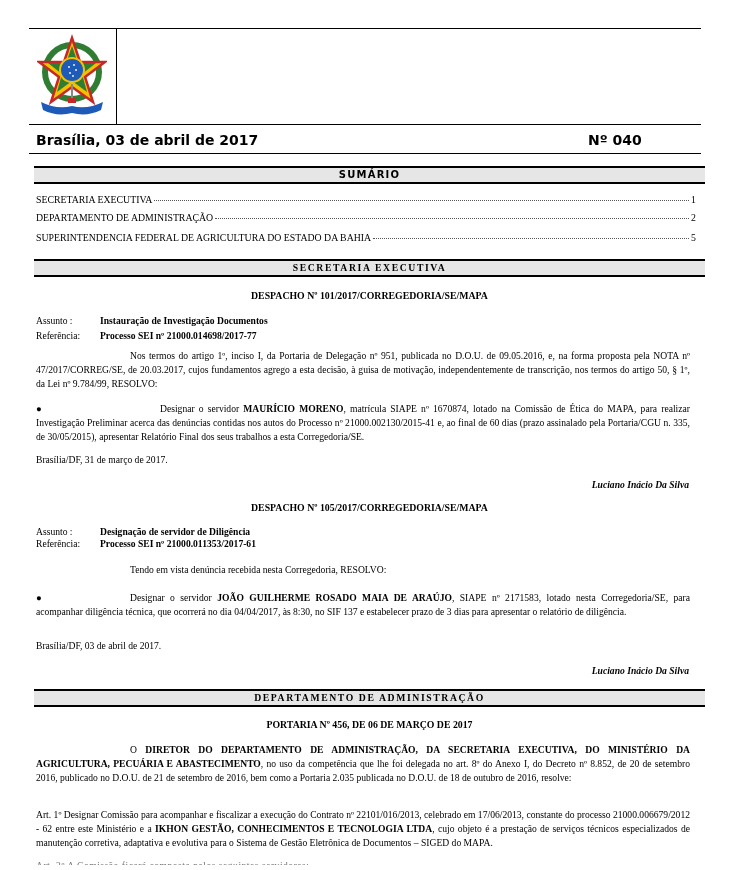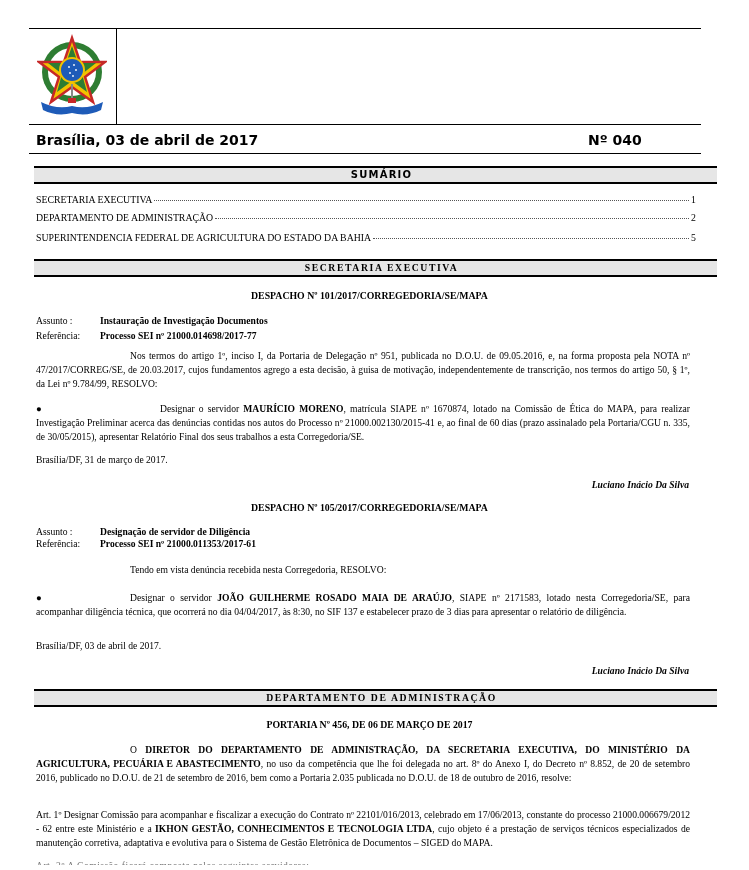--- a/index.html
+++ b/index.html
@@ -23,21 +23,21 @@
   
   .daterow { position: absolute; left: 29px; top: 124px; width: 672px; height: 29px;
          border-bottom: 1.3px solid #000; font-family: "DejaVu Sans", sans-serif;
          font-weight: bold; font-size: 14px; }
   .daterow .date { position: absolute; left: 7px; top: 8px; }
   .daterow .num { position: absolute; left: 559px; top: 8px; }
 
   
   .bar { position: absolute; left: 34px; width: 671px; height: 14px; background: #e6e6e6;
          border-top: 2.5px solid #000; border-bottom: 2.5px solid #000;
-         text-align: center; font-weight: bold; line-height: 14px; padding-left: 12px; }
+         text-align: center; font-weight: bold; line-height: 14px; }
   .bar.sum { top: 166px; font-family: "DejaVu Sans", sans-serif; font-size: 10px; letter-spacing: 1.2px; }
   .bar.sec { font-family: "Liberation Serif", serif; font-size: 9.7px; letter-spacing: 1.6px; }
 
   
   .toc { position: absolute; left: 36px; width: 660px; font-size: 9.8px; display: flex; align-items: baseline; }
   .toc .lbl { white-space: nowrap; }
   .toc .dots { flex: 1; border-bottom: 1px dotted #555; margin: 0 2px; transform: translateY(-2px); }
   .toc .pg { white-space: nowrap; }
 
   

